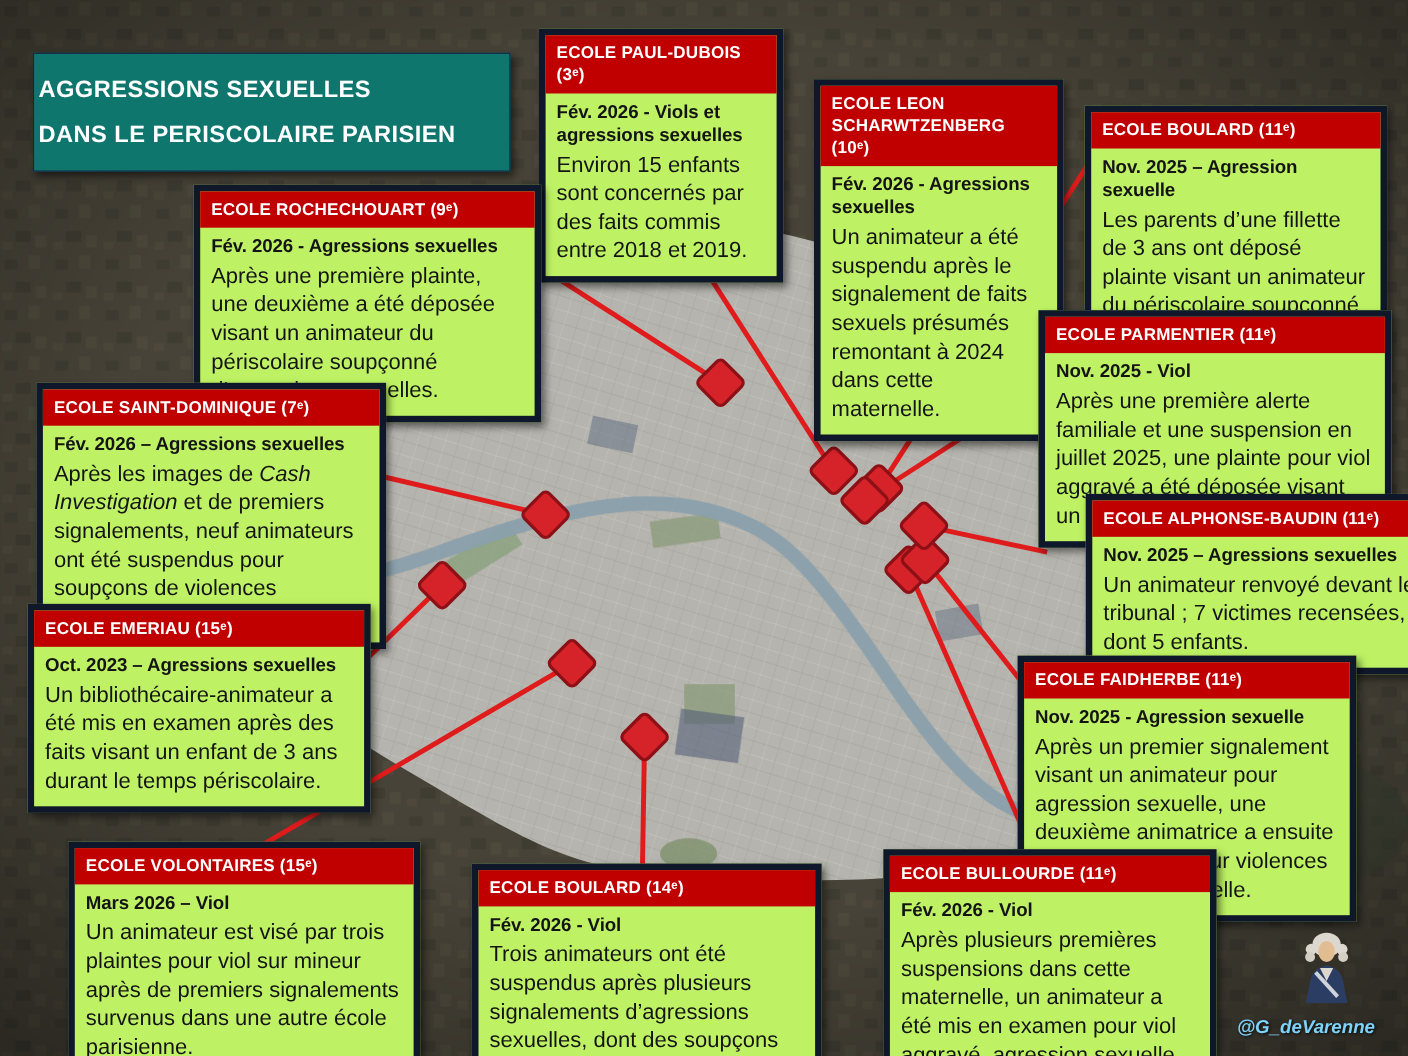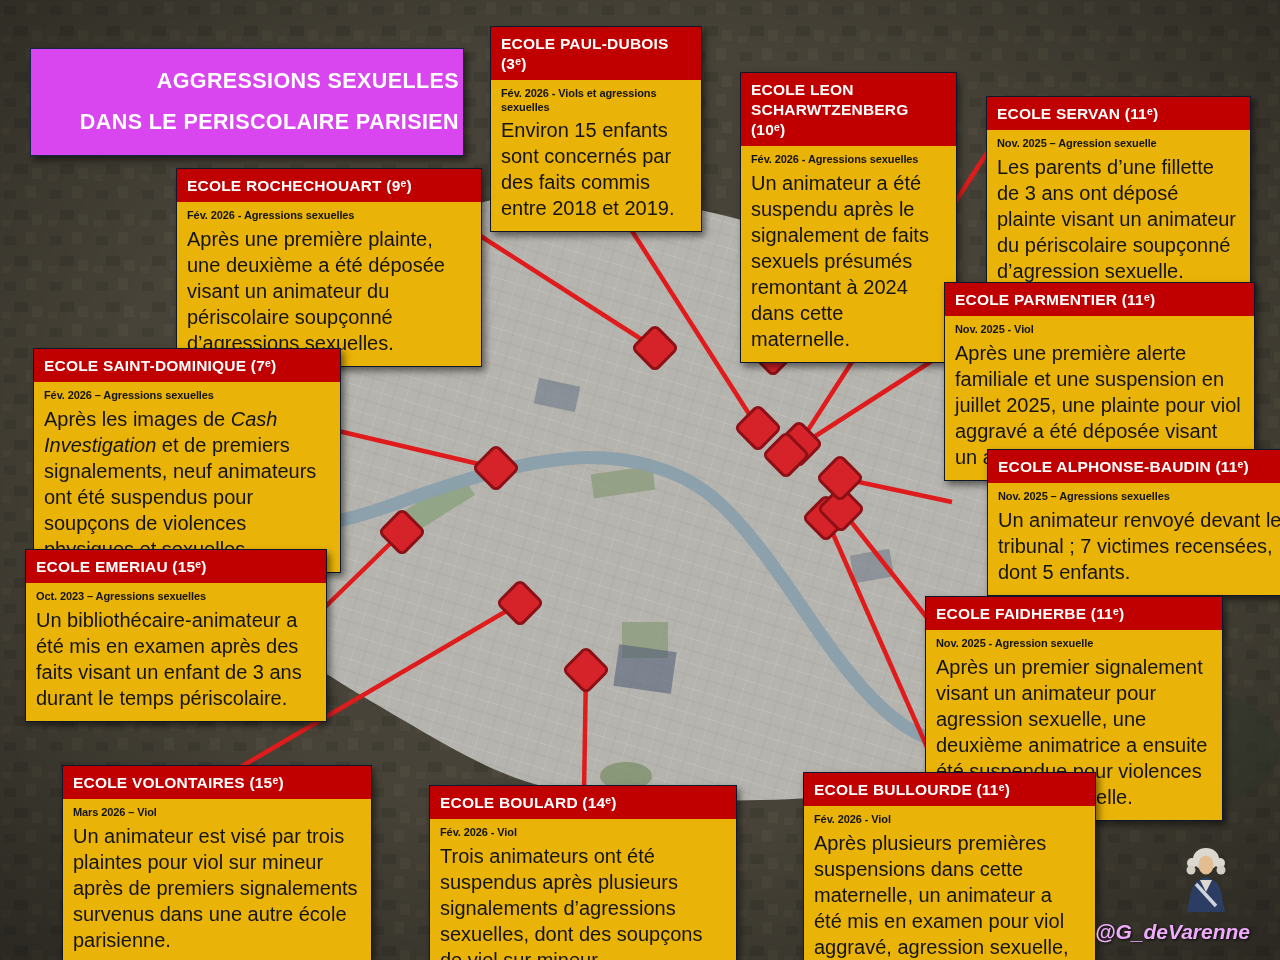--- a/index.html
+++ b/index.html
@@ -4,42 +4,42 @@
 <style>
   html,body{margin:0;padding:0;background:#222;}
   #stage{
     position:relative;width:1280px;height:960px;overflow:hidden;
     font-family:"Liberation Sans",sans-serif;background:#474338;
   }
   #map-bg{position:absolute;left:0;top:0;width:1280px;height:960px;display:block;}
   .card{
     position:absolute;
     box-shadow:3px 4px 7px rgba(0,0,0,.5);
-    background:#eab308;
-    border:1px solid #0f172a;
+    background:#bef264;
+    border:6px solid #0f172a;
   }
   .card-header{
     background:#c00000;color:#fff;font-weight:bold;
     font-size:15.5px;line-height:1.3;letter-spacing:.2px;
     padding:7px 10px 6px 10px;
   }
   .card-body{padding:7px 10px 10px 10px;color:#141414;}
-  .card-event{font-weight:bold;font-size:11px;line-height:1.22;letter-spacing:-.1px;margin-bottom:3px;}
+  .card-event{font-weight:bold;font-size:17px;line-height:1.22;letter-spacing:-.1px;margin-bottom:3px;}
   .card-text{font-size:20px;line-height:1.3;}
   .italic{font-style:italic;}
   #title-box{
     position:absolute;left:30px;top:48px;width:424px;
-    background:#d946ef;border:1px solid #152647;
+    background:#0f766e;border:1px solid #152647;
     box-shadow:3px 4px 7px rgba(0,0,0,.55);
     color:#fff;font-weight:bold;font-size:21.5px;letter-spacing:.4px;
-    text-align:right;line-height:41px;padding:12px 4px;
+    text-align:left;line-height:41px;padding:12px 4px;
   }
   #credit{
     position:absolute;right:30px;bottom:16px;
-    color:#f0abfc;font-weight:bold;font-style:italic;font-size:21px;
+    color:#7dd3fc;font-weight:bold;font-style:italic;font-size:17px;
     text-shadow:1px 1px 3px rgba(0,0,0,.9);
   }
   #portrait{position:absolute;right:46px;bottom:48px;width:56px;height:66px;}
 </style>
 </head>
 <body>
 
 <div id="stage">
 
   <svg id="map-bg" viewBox="0 0 1280 960" xmlns="http://www.w3.org/2000/svg">
@@ -203,21 +203,21 @@
 
   <div class="card" style="left:740px;top:26px;width:215px;margin-top:46px;">
     <div class="card-header">ECOLE LEON SCHARWTZENBERG (10ᵉ)</div>
     <div class="card-body">
       <div class="card-event">Fév. 2026 - Agressions sexuelles</div>
       <div class="card-text">Un animateur a été suspendu après le signalement de faits sexuels présumés remontant à 2024 dans cette maternelle.</div>
     </div>
   </div>
 
   <div class="card" style="left:986px;top:96px;width:263px;">
-    <div class="card-header">ECOLE SERVAN (11ᵉ)</div>
+    <div class="card-header">ECOLE BOULARD (11ᵉ)</div>
     <div class="card-body">
       <div class="card-event">Nov. 2025 – Agression sexuelle</div>
       <div class="card-text">Les parents d’une fillette de 3 ans ont déposé plainte visant un animateur du périscolaire soupçonné d’agression sexuelle.</div>
     </div>
   </div>
 
   <div class="card" style="left:176px;top:168px;width:304px;">
     <div class="card-header">ECOLE ROCHECHOUART (9ᵉ)</div>
     <div class="card-body">
       <div class="card-event">Fév. 2026 - Agressions sexuelles</div>

